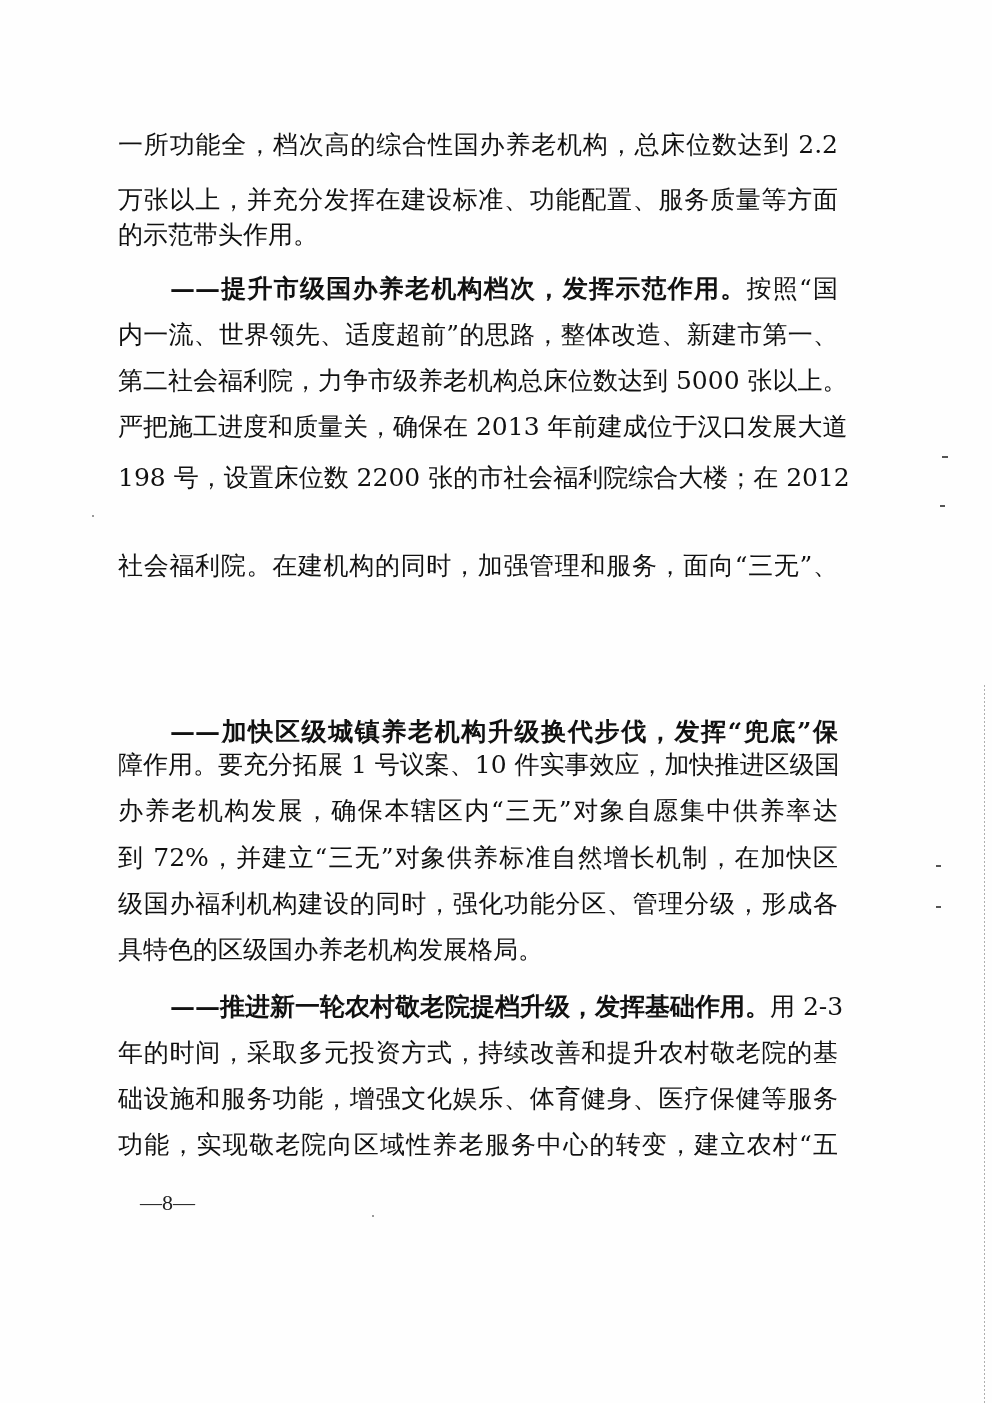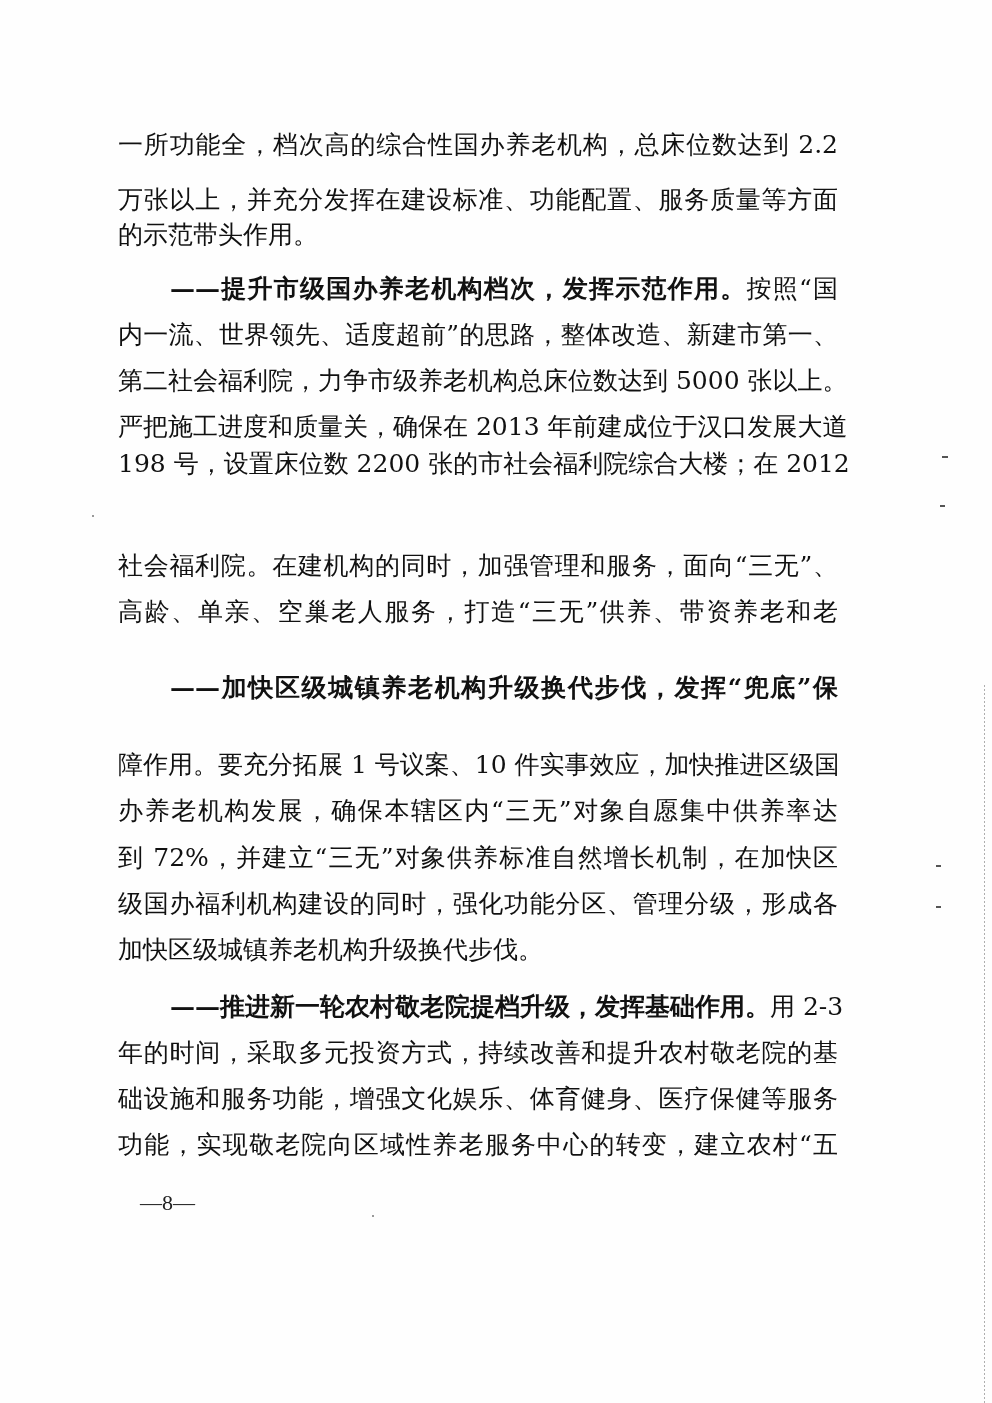--- a/index.html
+++ b/index.html
@@ -90,47 +90,44 @@
   </div>
   <div class="line" style="top:315px">
     <span>内一流、世界领先、适度超前”的思路，整体改造、新建市第一、</span>
   </div>
   <div class="line" style="top:361px">
     <span>第二社会福利院，力争市级养老机构总床位数达到 5000 张以上。</span>
   </div>
   <div class="line" style="top:407px">
     <span>严把施工进度和质量关，确保在 2013 年前建成位于汉口发展大道</span>
   </div>
-  <div class="line" style="top:444px">
+  <div class="line" style="top:458px">
     <span>198 号，设置床位数 2200 张的市社会福利院综合大楼；在 2012</span>
   </div>
   <div class="line" style="top:546px">
     <span>社会福利院。在建机构的同时，加强管理和服务，面向“三无”、</span>
   </div>
-  <div class="line" style="top:592px">
-    <span>高龄、单亲、空巢老人服务，打造“三无”供养、带资养老和老</span>
-  </div>
 
-  <div class="line indent" style="top:668px">
+  <div class="line indent" style="top:712px">
     <span class="heading">——加快区级城镇养老机构升级换代步伐，发挥“兜底”保</span><span></span>
   </div>
   <div class="line" style="top:745px">
     <span>障作用。要充分拓展 1 号议案、10 件实事效应，加快推进区级国</span>
   </div>
   <div class="line" style="top:791px">
     <span>办养老机构发展，确保本辖区内“三无”对象自愿集中供养率达</span>
   </div>
   <div class="line" style="top:838px">
     <span>到 72%，并建立“三无”对象供养标准自然增长机制，在加快区</span>
   </div>
   <div class="line" style="top:884px">
     <span>级国办福利机构建设的同时，强化功能分区、管理分级，形成各</span>
   </div>
   <div class="line last" style="top:930px">
-    <span>加快区级城镇养老机构升级换代步伐。</span>
+    <span>具特色的区级国办养老机构发展格局。</span>
   </div>
 
   <div class="line indent" style="top:987px">
     <span class="heading">——推进新一轮农村敬老院提档升级，发挥基础作用。</span><span>用 2-3</span>
   </div>
   <div class="line" style="top:1033px">
     <span>年的时间，采取多元投资方式，持续改善和提升农村敬老院的基</span>
   </div>
   <div class="line" style="top:1079px">
     <span>础设施和服务功能，增强文化娱乐、体育健身、医疗保健等服务</span>

